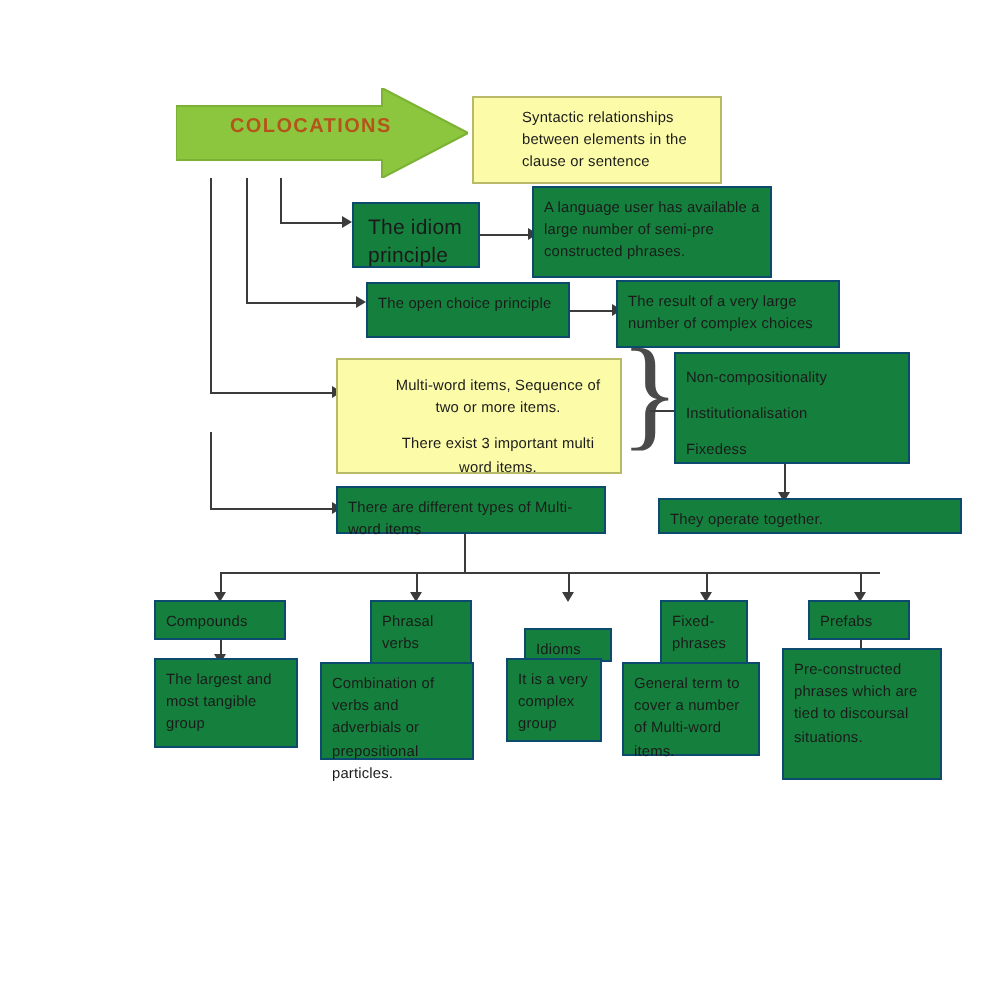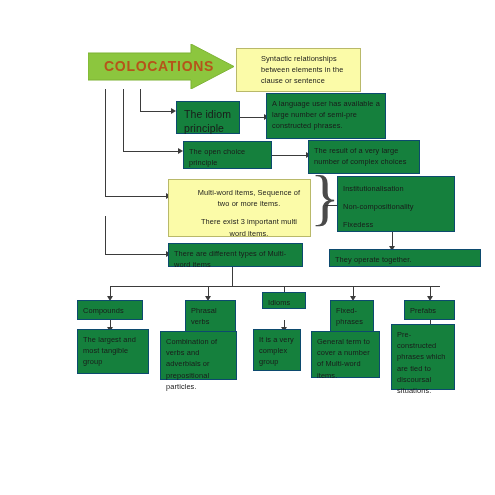--- a/index.html
+++ b/index.html
@@ -42,22 +42,22 @@
   .box p{ margin:0; }
 
   
   #arrow{
     position:absolute;
     left:88px; top:44px;
     width:146px; height:45px;
   }
   #arrow .label{
     position:absolute;
-    left:16px; top:14px;
-    font-size:14px;
+    left:27px; top:14px;
+    font-size:10px;
     font-weight:bold;
     color:#b5541a;
     letter-spacing:0.7px;
   }
 
   
   .ln{ position:absolute; background:#3b3b3b; }
   .lnh{ height:1px; }
   .lnv{ width:1px; }
   .arrowhead{
@@ -161,36 +161,36 @@
   </div>
 
   <div class="box big" style="left:176px;top:101px;width:64px;height:33px;">
     <p>The idiom principle</p>
   </div>
 
   <div class="box" style="left:266px;top:93px;width:120px;height:46px;">
     <p>A language user has available a large number of semi-pre constructed phrases.</p>
   </div>
 
-  <div class="box" style="left:183px;top:141px;width:89px;height:28px;">
+  <div class="box" style="left:183px;top:141px;width:102px;height:28px;">
     <p>The open choice principle</p>
   </div>
 
   <div class="box" style="left:308px;top:140px;width:112px;height:34px;">
     <p>The result of a very large number of complex choices</p>
   </div>
 
   <div class="box yellow center spaced" style="left:168px;top:179px;width:143px;height:58px;padding-top:7px;">
     <p>Multi-word items, Sequence of two or more items.</p>
     <p>There exist 3 important multi word items.</p>
   </div>
 
   <div class="box spaced" style="left:337px;top:176px;width:118px;height:56px;padding-top:6px;">
+    <p>Non-compositionality</p>
     <p>Institutionalisation</p>
-    <p>Non-compositionality</p>
     <p>Fixedess</p>
   </div>
 
   <div class="box" style="left:329px;top:249px;width:152px;height:18px;">
     <p>They operate together.</p>
   </div>
 
   <div class="box" style="left:168px;top:243px;width:135px;height:24px;">
     <p>There are different types of Multi-word items</p>
   </div>
@@ -202,34 +202,34 @@
     <p>The largest and most tangible group</p>
   </div>
 
   <div class="box" style="left:185px;top:300px;width:51px;height:32px;">
     <p>Phrasal verbs</p>
   </div>
   <div class="box" style="left:160px;top:331px;width:77px;height:49px;">
     <p>Combination of verbs and adverbials or prepositional particles.</p>
   </div>
 
-  <div class="box" style="left:262px;top:292px;width:44px;height:17px;">
+  <div class="box" style="left:262px;top:314px;width:44px;height:17px;">
     <p>Idioms</p>
   </div>
   <div class="box" style="left:253px;top:329px;width:48px;height:42px;">
     <p>It is a very complex group</p>
   </div>
 
   <div class="box" style="left:330px;top:300px;width:44px;height:32px;">
     <p>Fixed-phrases</p>
   </div>
   <div class="box" style="left:311px;top:331px;width:69px;height:47px;">
     <p>General term to cover a number of Multi-word items.</p>
   </div>
 
   <div class="box" style="left:404px;top:300px;width:51px;height:20px;">
     <p>Prefabs</p>
   </div>
-  <div class="box" style="left:391px;top:324px;width:64px;height:66px;">
+  <div class="box" style="left:391px;top:324px;width:80px;height:66px;">
     <p>Pre-constructed phrases which are tied to discoursal situations.</p>
   </div>
 
 </div>
 
 </body></html>

